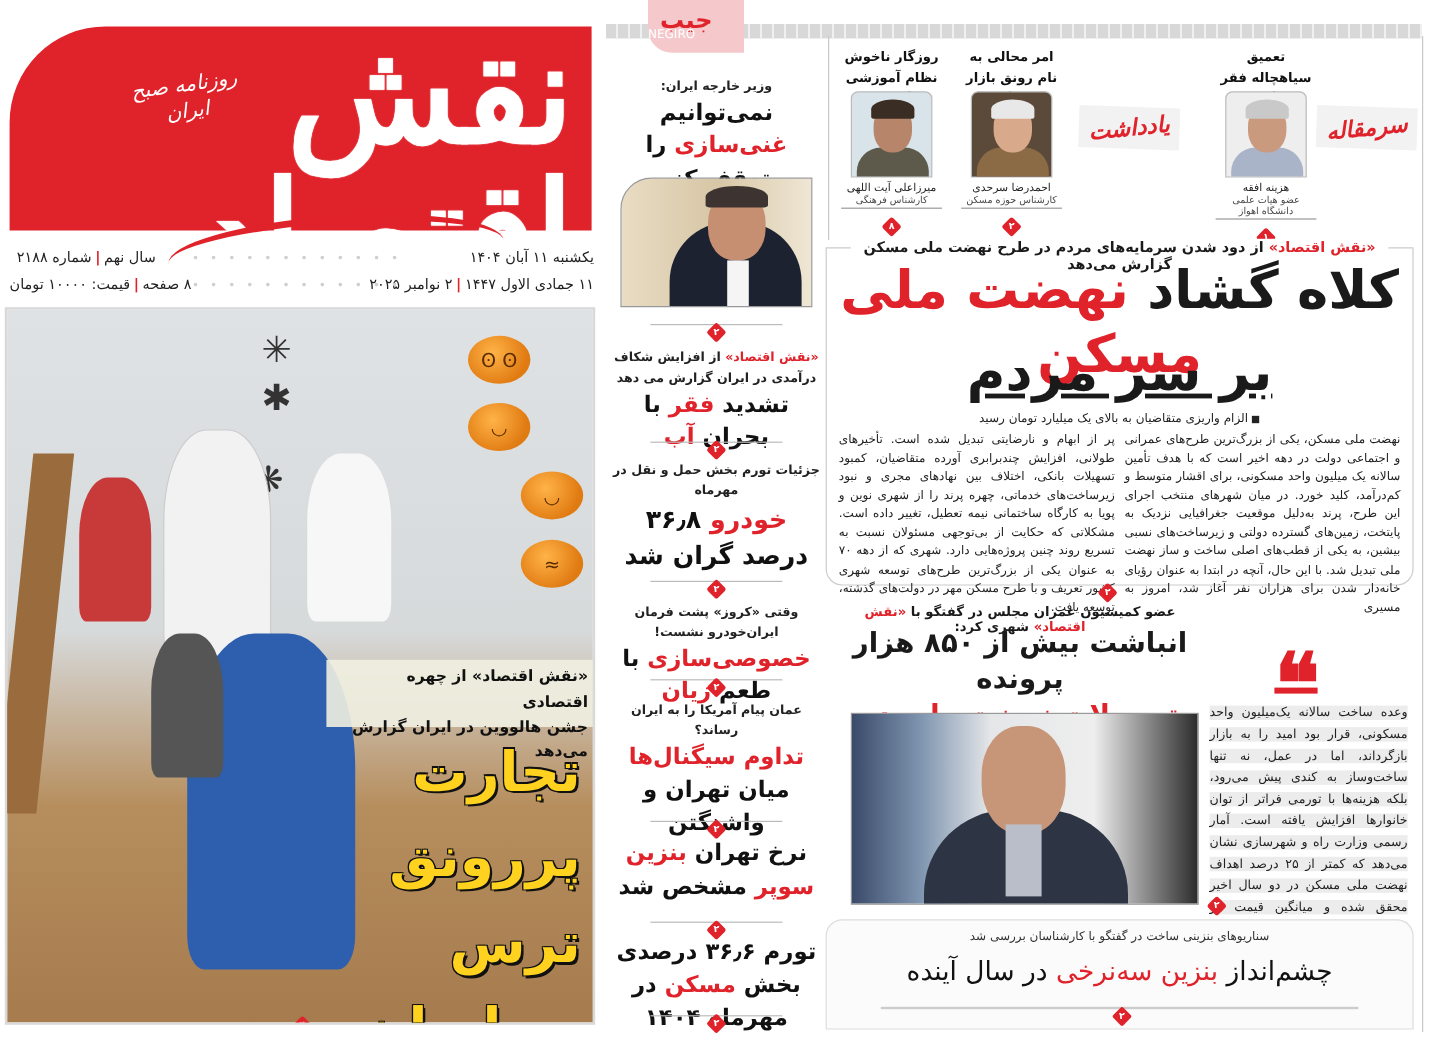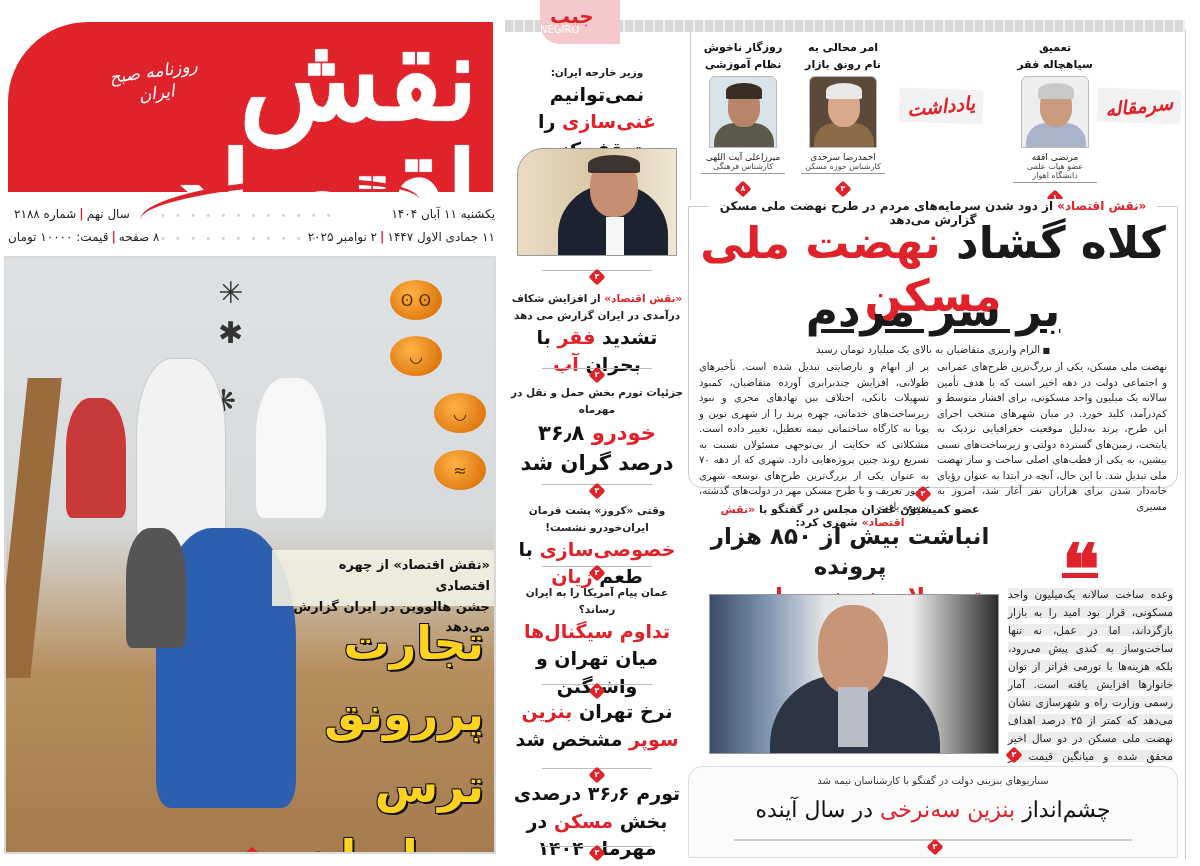--- a/index.html
+++ b/index.html
@@ -192,21 +192,21 @@
   <div class="section-tag" style="right:12px;">سرمقاله</div>
   <div class="section-tag" style="right:210px;">یادداشت</div>
 
   <div class="columnist" style="right:88px;">
     <div class="ctitle">تعمیق سیاهچاله فقر در کشور</div>
     <div class="cphoto" style="background:#eeeeee;">
       <div class="head-body" style="background:#aab4c8;"></div>
       <div class="head-face"></div>
       <div class="head-hair" style="background:#c9c9c9;"></div>
     </div>
-    <div class="cname">مرتضی افقه</div>
+    <div class="cname">هزینه افقه</div>
     <div class="crole">عضو هیات علمی دانشگاه اهواز</div>
     <div class="pm"><span class="pagemark"><span>۱</span></span></div>
   </div>
 
   <div class="columnist" style="right:300px;">
     <div class="ctitle">امر محالی به نام رونق بازار مسکن</div>
     <div class="cphoto" style="background:#5b4a3a;">
       <div class="head-body" style="background:#8b6b45;"></div>
       <div class="head-face" style="background:#d8a98a;"></div>
       <div class="head-hair" style="background:#e8e8e8;"></div>
@@ -319,19 +319,19 @@
   <div style="position:absolute; left:60px; top:80px; width:170px; height:90px; background:#2d3444; border-radius:70px 70px 0 0;"></div>
   <div style="position:absolute; left:108px; top:10px; width:70px; height:90px; background:#c79577; border-radius:45%;"></div>
   <div style="position:absolute; left:128px; top:92px; width:30px; height:60px; background:#b9bec8;"></div>
 </div>
 <div class="abs quote-mark">❝</div>
 <div class="abs quote-bar"></div>
 <div class="abs side-body"><span>وعده ساخت سالانه یک‌میلیون واحد مسکونی، قرار بود امید را به بازار بازگرداند، اما در عمل، نه تنها ساخت‌وساز به کندی پیش می‌رود، بلکه هزینه‌ها با تورمی فراتر از توان خانوارها افزایش یافته است. آمار رسمی وزارت راه و شهرسازی نشان می‌دهد که کمتر از ۲۵ درصد اهداف نهضت ملی مسکن در دو سال اخیر محقق شده و میانگین قیمت هر مترمربع واحد مسکونی در تهران از...</span></div>
 <div class="abs" style="left:1008px; top:742px;"><span class="pagemark"><span>۲</span></span></div>
 
 <div class="abs bottom-box">
-  <div class="bottom-kicker">سناریوهای بنزینی دولت در گفتگو با کارشناسان نیمه شد</div>
+  <div class="bottom-kicker">سناریوهای بنزینی ساخت در گفتگو با کارشناسان بررسی شد</div>
   <div class="bottom-hl">
     <span>چشم‌انداز </span><span class="red">بنزین سه‌نرخی</span><span> در سال آینده</span>
   </div>
   <div class="bottom-rule"></div>
   <div class="bottom-pm"><span class="pagemark"><span>۲</span></span></div>
 </div>
 
 </body></html>

